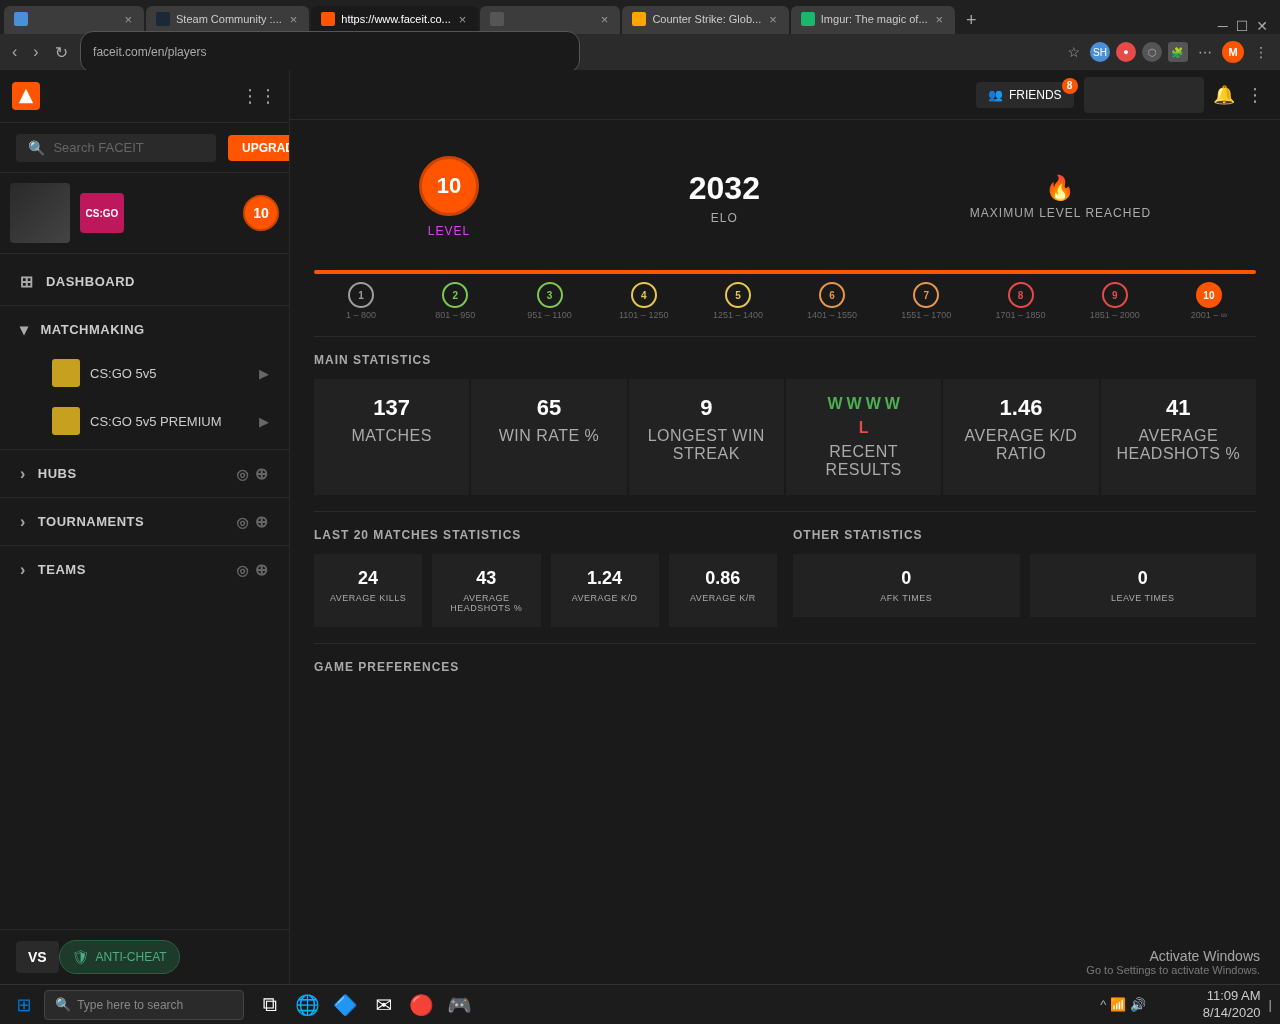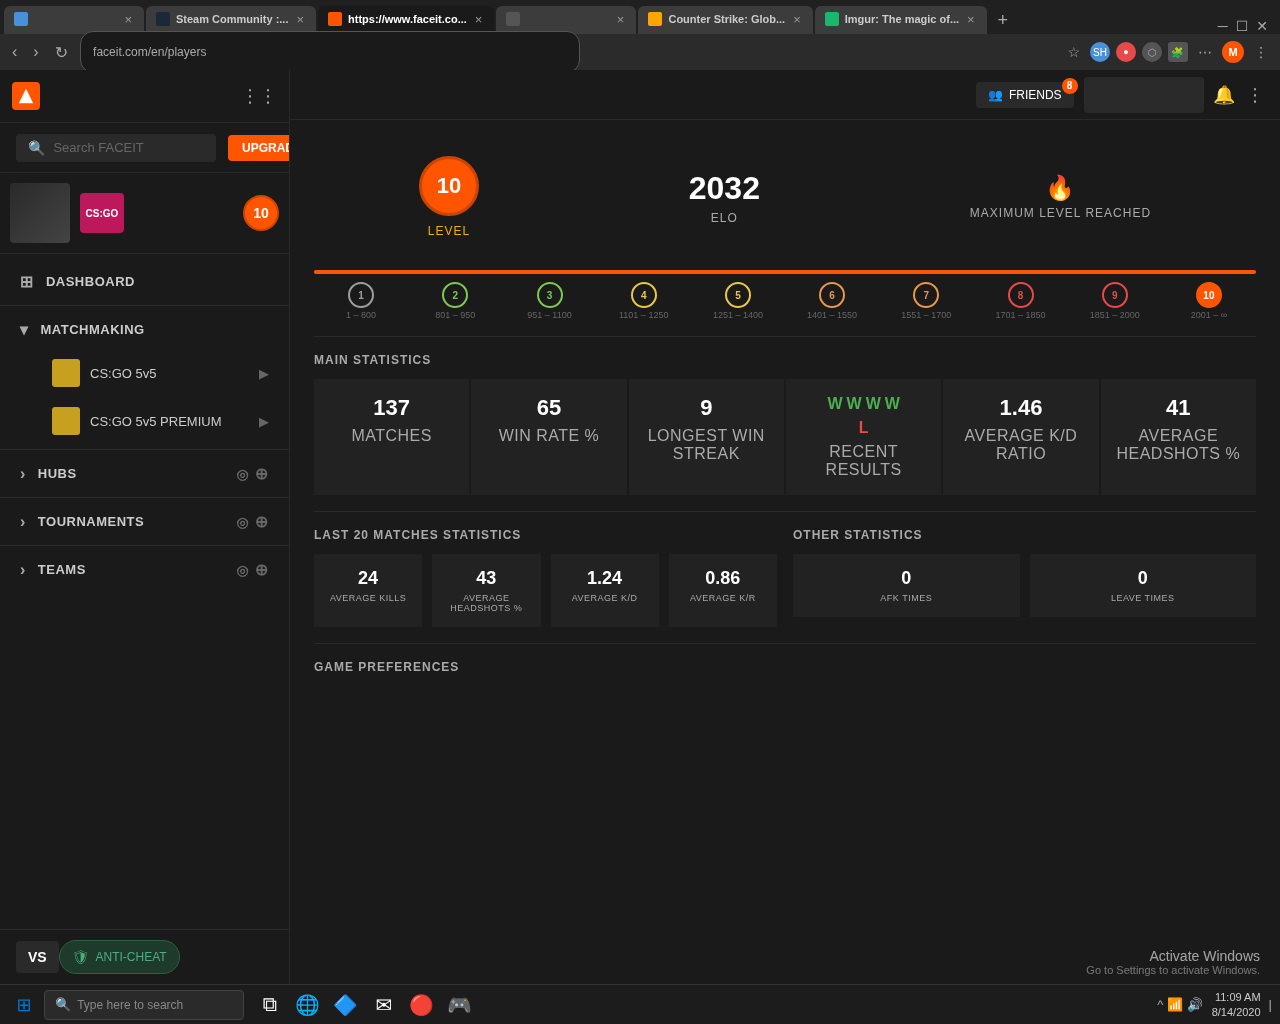--- a/index.html
+++ b/index.html
@@ -4,21 +4,21 @@
   <style>
     * { margin: 0; padding: 0; box-sizing: border-box; }
     body { font-family: 'Segoe UI', Arial, sans-serif; background: #1a1a1a; color: #fff; width: 1280px; height: 1024px; overflow: hidden; position: relative; }
 
     
     .browser-chrome { background: #2b2b2b; height: 70px; display: flex; flex-direction: column; }
     .tab-bar { height: 34px; background: #202020; display: flex; align-items: flex-end; padding: 0 4px; gap: 2px; }
     .tab { height: 28px; background: #3c3c3c; border-radius: 6px 6px 0 0; display: flex; align-items: center; padding: 0 10px; font-size: 11px; color: #ccc; gap: 6px; min-width: 140px; max-width: 200px; cursor: pointer; border-bottom: 2px solid transparent; }
     .tab.active { background: #1a1a1a; color: #fff; }
     .tab-favicon { width: 14px; height: 14px; background: #666; border-radius: 2px; flex-shrink: 0; }
-    .tab-title { flex: 1; overflow: hidden; text-overflow: ellipsis; white-space: nowrap; font-size: 11px; font-weight: bold; }
+    .tab-title { flex: 1; overflow: hidden; text-overflow: ellipsis; white-space: nowrap; font-size: 11px; }
     .tab-close { color: #999; font-size: 13px; cursor: pointer; padding: 2px; }
     .tab-new { width: 28px; height: 28px; display: flex; align-items: center; justify-content: center; color: #aaa; font-size: 18px; cursor: pointer; }
 
     .address-bar { height: 36px; background: #2b2b2b; display: flex; align-items: center; padding: 4px 8px; gap: 8px; }
     .nav-btn { color: #aaa; font-size: 16px; cursor: pointer; padding: 4px; }
     .address-input { flex: 1; max-width: 500px; height: 42px; background: #1a1a1a; border: 1px solid #555; border-radius: 13px; color: #ccc; font-size: 12px; padding: 0 12px; display: flex; align-items: center; }
     .address-text { font-size: 12px; color: #aaa; }
     .browser-actions { margin-left: auto; display: flex; align-items: center; gap: 6px; color: #aaa; font-size: 14px; }
     .browser-action-btn { cursor: pointer; padding: 4px; }
 
@@ -61,21 +61,21 @@
     .friends-btn { display: flex; align-items: center; gap: 6px; background: #2a2a2a; color: #fff; font-size: 12px; padding: 6px 12px; border-radius: 4px; cursor: pointer; position: relative; }
     .friends-badge { background: #ff5500; color: #fff; font-size: 10px; font-weight: bold; border-radius: 50%; width: 16px; height: 16px; display: flex; align-items: center; justify-content: center; position: absolute; top: -4px; right: -4px; }
     .header-user-block { background: #2a2a2a; width: 120px; height: 36px; border-radius: 4px; }
     .notif-btn { color: #aaa; font-size: 18px; cursor: pointer; }
     .header-more { color: #aaa; font-size: 18px; cursor: pointer; }
 
     
     .player-stats { padding: 20px 24px; }
     .level-block { display: flex; flex-direction: column; align-items: center; gap: 8px; }
     .level-circle { width: 60px; height: 60px; background: #ff5500; border-radius: 50%; display: flex; align-items: center; justify-content: center; font-size: 22px; font-weight: bold; color: #fff; border: 3px solid #cc4400; }
-    .level-label { font-size: 12px; color: #eab308; text-transform: uppercase; letter-spacing: 1px; }
+    .level-label { font-size: 12px; color: #d946ef; text-transform: uppercase; letter-spacing: 1px; }
     .elo-block { display: flex; flex-direction: column; align-items: center; gap: 4px; }
     .elo-number { font-size: 32px; font-weight: bold; color: #fff; }
     .elo-label { font-size: 12px; color: #aaa; text-transform: uppercase; letter-spacing: 1px; }
     .max-level-block { display: flex; flex-direction: column; align-items: center; gap: 4px; text-align: center; }
     .flame-icon { font-size: 24px; }
     .max-level-label { font-size: 12px; color: #aaa; text-transform: uppercase; letter-spacing: 1px; }
 
     
     .level-progress { margin: 16px 0; position: relative; }
     .progress-bar-bg { width: 100%; height: 4px; background: #2a2a2a; border-radius: 2px; }
@@ -118,21 +118,21 @@
     .taskbar { position: absolute; bottom: 0; left: 0; width: 100%; height: 40px; background: #1c1c1c; border-top: 1px solid #333; display: flex; align-items: center; padding: 0 8px; gap: 4px; z-index: 100; }
     .taskbar-start { width: 32px; height: 32px; display: flex; align-items: center; justify-content: center; cursor: pointer; }
     .win-logo { font-size: 18px; color: #0078d4; }
     .taskbar-search { display: flex; align-items: center; gap: 6px; background: #2a2a2a; border: 1px solid #444; border-radius: 4px; padding: 4px 10px; height: 30px; min-width: 200px; cursor: text; }
     .taskbar-search-icon { color: #aaa; font-size: 13px; }
     .taskbar-search-text { color: #888; font-size: 12px; }
     .taskbar-apps { display: flex; align-items: center; gap: 2px; margin-left: 4px; }
     .taskbar-app { width: 36px; height: 36px; display: flex; align-items: center; justify-content: center; cursor: pointer; border-radius: 4px; }
     .taskbar-app-icon { font-size: 20px; }
     .taskbar-right { margin-left: auto; display: flex; align-items: center; gap: 8px; }
-    .taskbar-time { font-size: 11px; color: #ccc; text-align: right; line-height: 1.3; }
+    .taskbar-time { font-size: 13px; color: #ccc; text-align: right; line-height: 1.3; margin-left: 48px; }
     .taskbar-systray { display: flex; align-items: center; gap: 4px; }
     .tray-icon { color: #aaa; font-size: 13px; cursor: pointer; }
     .activate-windows { position: absolute; bottom: 48px; right: 20px; color: rgba(255,255,255,0.4); font-size: 12px; text-align: right; pointer-events: none; }
     .activate-line1 { color: rgba(255,255,255,0.6); font-size: 14px; }
     .activate-line2 { color: rgba(255,255,255,0.4); font-size: 11px; }
 
     .divider-line { height: 1px; background: #2a2a2a; margin: 16px 0; }
   </style>
 </head>
 <body>

